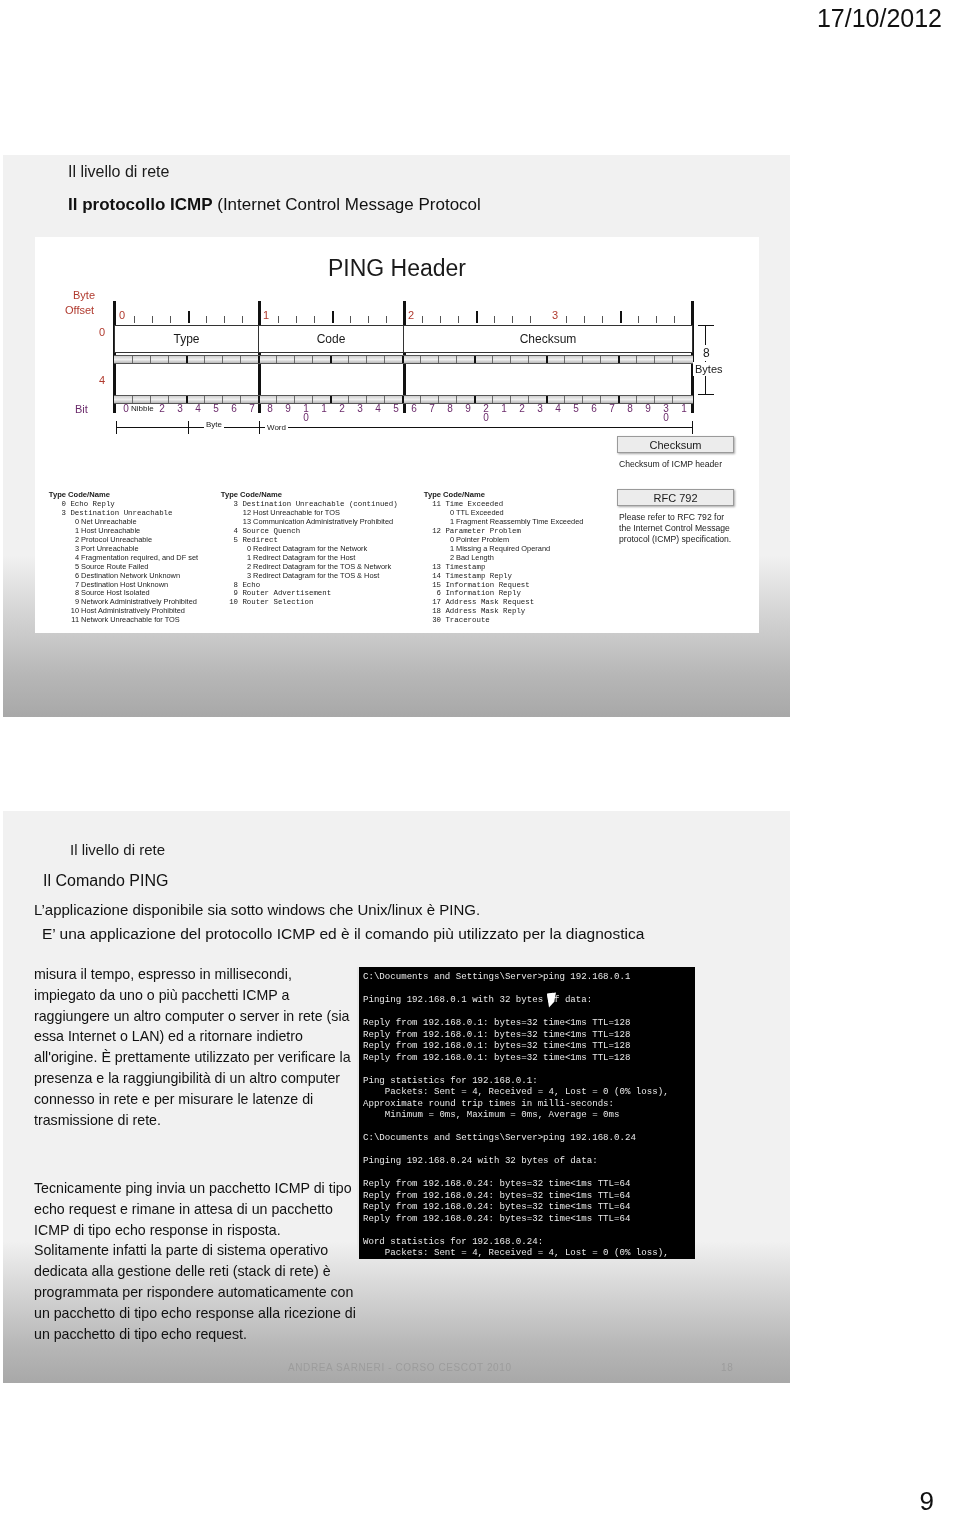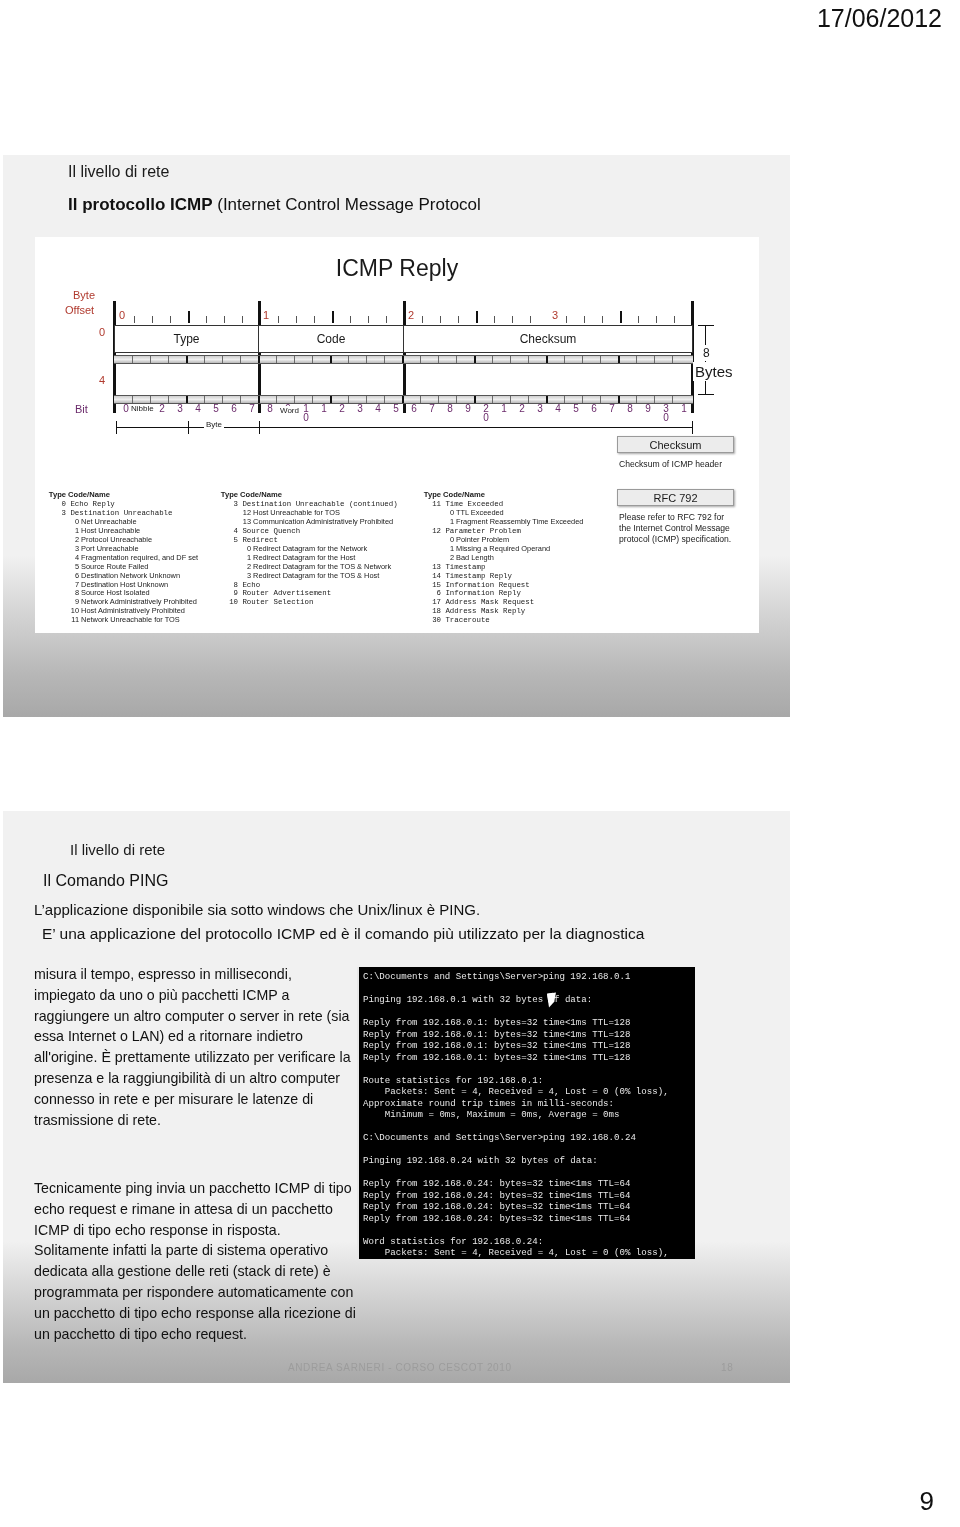--- a/index.html
+++ b/index.html
@@ -119,38 +119,38 @@
   .cursor{
     position:absolute;left:189px;top:26px;width:0;height:0;
     border-left:6px solid #fff;border-right:3px solid transparent;
     border-bottom:5px solid transparent;border-top:9px solid #fff;
     transform:rotate(-8deg);
   }
 </style>
 </head>
 <body>
 
-<div class="page-date">17/06/2012</div>
+<div class="page-date">17/10/2012</div>
 
 <div class="slide slide1">
   <div class="grad" style="left:0;top:400px;height:162px;"></div>
   <div class="slide-footer" style="top:385px;height:16px;">
     <span class="footer-txt">ANDREA SARNERI - CORSO CESCOT 2010</span>
     <span class="footer-page">17</span>
   </div>
 </div>
 
 <div class="s1-kicker">Il livello di rete</div>
 <div class="s1-title">
   <b>Il protocollo ICMP</b><span> (Internet Control Message Protocol</span>
 </div>
 
 <div class="icmp-img">
 
-  <div class="icmp-title">ICMP Reply</div>
+  <div class="icmp-title">PING Header</div>
 
   <div class="diag">
 
     <div class="lbl-red" style="left:20px;top:4px;">Byte</div>
     <div class="lbl-red" style="left:12px;top:19px;">Offset</div>
     <div class="lbl-red" style="left:46px;top:41px;">0</div>
     <div class="lbl-red" style="left:46px;top:89px;">4</div>
     <div class="lbl-pur" style="left:22px;top:118px;">Bit</div>
 
     <div class="vrule" style="left:60px; top:16px;width:3px;height:112px;"></div>
@@ -302,31 +302,31 @@
         <span style="position: absolute; left: 545px; top: 0px; width: 14px; text-align: center; font-size: 10px; color: rgb(107, 43, 107); line-height: 9px; white-space: pre;">3
 0</span>
         <span style="position: absolute; left: 563px; top: 0px; width: 14px; text-align: center; font-size: 10px; color: rgb(107, 43, 107); line-height: 9px; white-space: pre;">1</span>
       </div>
 
     <div style="position:absolute;left:63px;top:142px;width:72px;height:1px;background:#111;"></div>
     <div style="position:absolute;left:135px;top:142px;width:71px;height:1px;background:#111;"></div>
     <div style="position:absolute;left:206px;top:142px;width:434px;height:1px;background:#111;"></div>
     <div class="lbl-blk" style="left:76px;top:119px;font-size:8px;background:#fff;padding:0 2px;">Nibble</div>
     <div class="lbl-blk" style="left:151px;top:135px;font-size:8px;background:#fff;padding:0 2px;">Byte</div>
-    <div class="lbl-blk" style="left:212px;top:121px;font-size:8px;background:#fff;padding:0 2px;margin-left:13px;">Word</div>
+    <div class="lbl-blk" style="left:212px;top:138px;font-size:8px;background:#fff;padding:0 2px;">Word</div>
     <div style="position:absolute;left:63px;top:136px;width:1px;height:13px;background:#111;"></div>
     <div style="position:absolute;left:135px;top:136px;width:1px;height:13px;background:#111;"></div>
     <div style="position:absolute;left:206px;top:136px;width:1px;height:13px;background:#111;"></div>
     <div style="position:absolute;left:639px;top:136px;width:1px;height:13px;background:#111;"></div>
 
     <div style="position:absolute;left:652px;top:40px;width:1px;height:69px;background:#111;"></div>
     <div style="position:absolute;left:645px;top:40px;width:16px;height:1px;background:#111;"></div>
     <div style="position:absolute;left:645px;top:109px;width:16px;height:1px;background:#111;"></div>
     <div class="lbl-blk" style="left:648px;top:60px;font-size:12px;background:#fff;padding:1px 2px;">8</div>
-    <div class="lbl-blk" style="left:640px;top:77px;font-size:15px;background:#fff;padding:1px 2px;">Bytes</div>
+    <div class="lbl-blk" style="left:640px;top:77px;font-size:11px;background:#fff;padding:1px 2px;">Bytes</div>
   </div>
 
   <div class="panel-head" style="left:582px;top:199px;width:117px;height:17px;">Checksum</div>
 
   <div class="types-wrap">
     <div id="col1" class="col" style="left:0px;width:198px;">
         <div class="hdr"><span style="display:inline-block;width:19px;text-align:right;">Type</span> Code/Name</div>
         <div class="row"><span class="t">0</span> Echo Reply</div>
         <div class="row"><span class="t">3</span> Destination Unreachable</div>
         <div class="rowsub"><span class="c">0</span> Net Unreachable</div>
@@ -401,21 +401,21 @@
   <div id="termlines">
       <div class="ln">C:\Documents and Settings\Server&gt;ping 192.168.0.1</div>
       <div class="blank"></div>
       <div class="ln">Pinging 192.168.0.1 with 32 bytes of data:</div>
       <div class="blank"></div>
       <div class="ln">Reply from 192.168.0.1: bytes=32 time&lt;1ms TTL=128</div>
       <div class="ln">Reply from 192.168.0.1: bytes=32 time&lt;1ms TTL=128</div>
       <div class="ln">Reply from 192.168.0.1: bytes=32 time&lt;1ms TTL=128</div>
       <div class="ln">Reply from 192.168.0.1: bytes=32 time&lt;1ms TTL=128</div>
       <div class="blank"></div>
-      <div class="ln">Route statistics for 192.168.0.1:</div>
+      <div class="ln">Ping statistics for 192.168.0.1:</div>
       <div class="ln">    Packets: Sent = 4, Received = 4, Lost = 0 (0% loss),</div>
       <div class="ln">Approximate round trip times in milli-seconds:</div>
       <div class="ln">    Minimum = 0ms, Maximum = 0ms, Average = 0ms</div>
       <div class="blank"></div>
       <div class="ln">C:\Documents and Settings\Server&gt;ping 192.168.0.24</div>
       <div class="blank"></div>
       <div class="ln">Pinging 192.168.0.24 with 32 bytes of data:</div>
       <div class="blank"></div>
       <div class="ln">Reply from 192.168.0.24: bytes=32 time&lt;1ms TTL=64</div>
       <div class="ln">Reply from 192.168.0.24: bytes=32 time&lt;1ms TTL=64</div>

